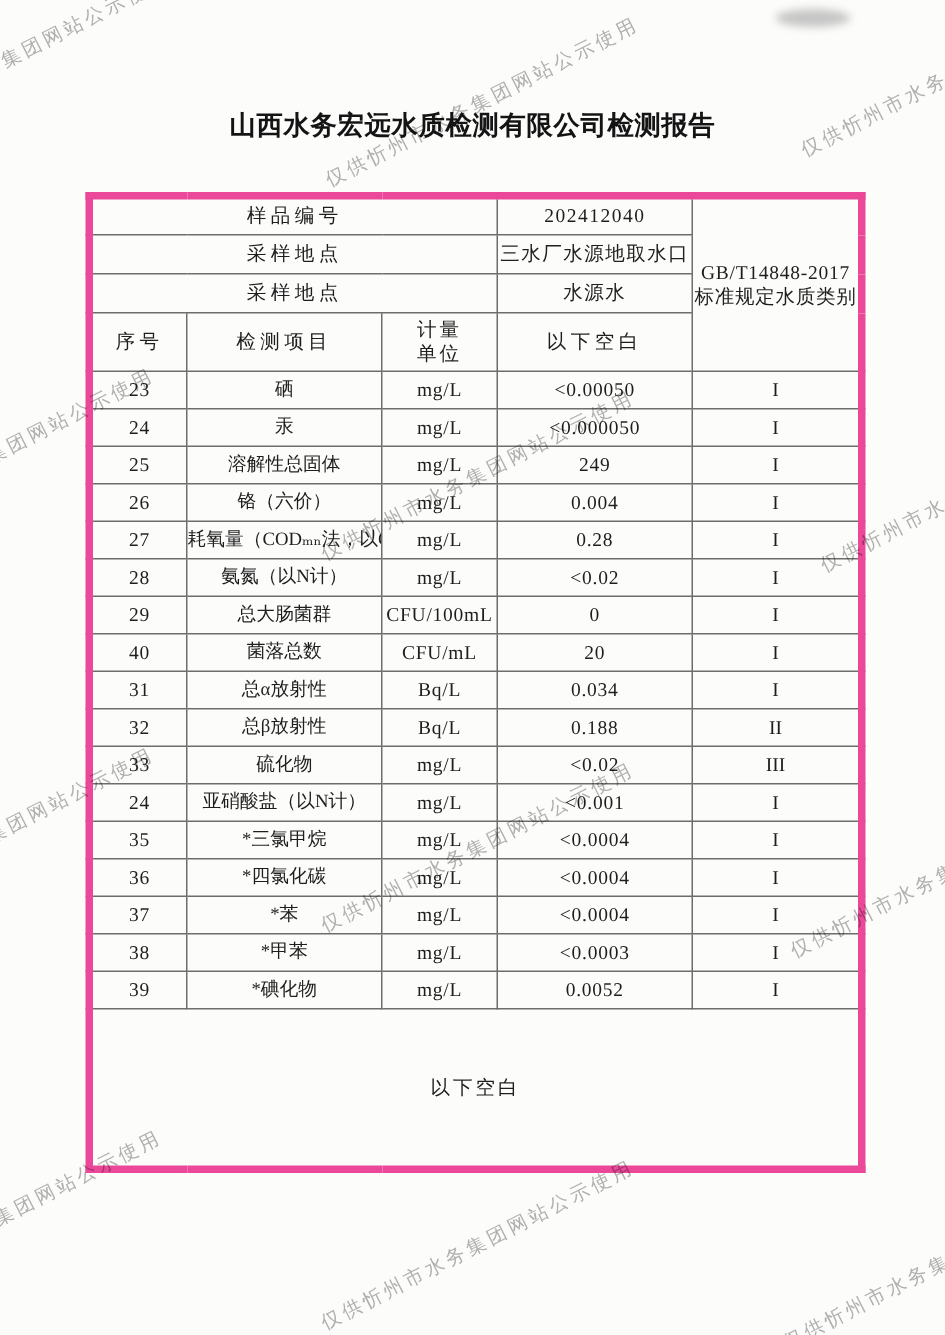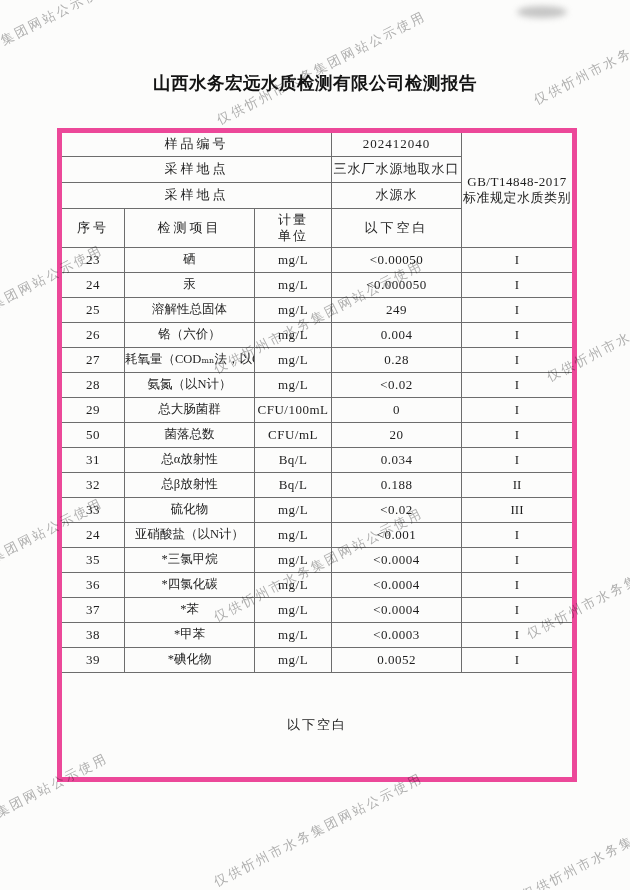--- a/index.html
+++ b/index.html
@@ -186,21 +186,21 @@
           <td class="cell-category">I</td>
         </tr>
         <tr class="data-row">
           <td class="cell-no">29</td>
           <td class="cell-item">总大肠菌群</td>
           <td class="cell-unit">CFU/100mL</td>
           <td class="cell-result">0</td>
           <td class="cell-category">I</td>
         </tr>
         <tr class="data-row">
-          <td class="cell-no">50</td>
+          <td class="cell-no">40</td>
           <td class="cell-item">菌落总数</td>
           <td class="cell-unit">CFU/mL</td>
           <td class="cell-result">20</td>
           <td class="cell-category">I</td>
         </tr>
         <tr class="data-row">
           <td class="cell-no">31</td>
           <td class="cell-item">总α放射性</td>
           <td class="cell-unit">Bq/L</td>
           <td class="cell-result">0.034</td>

